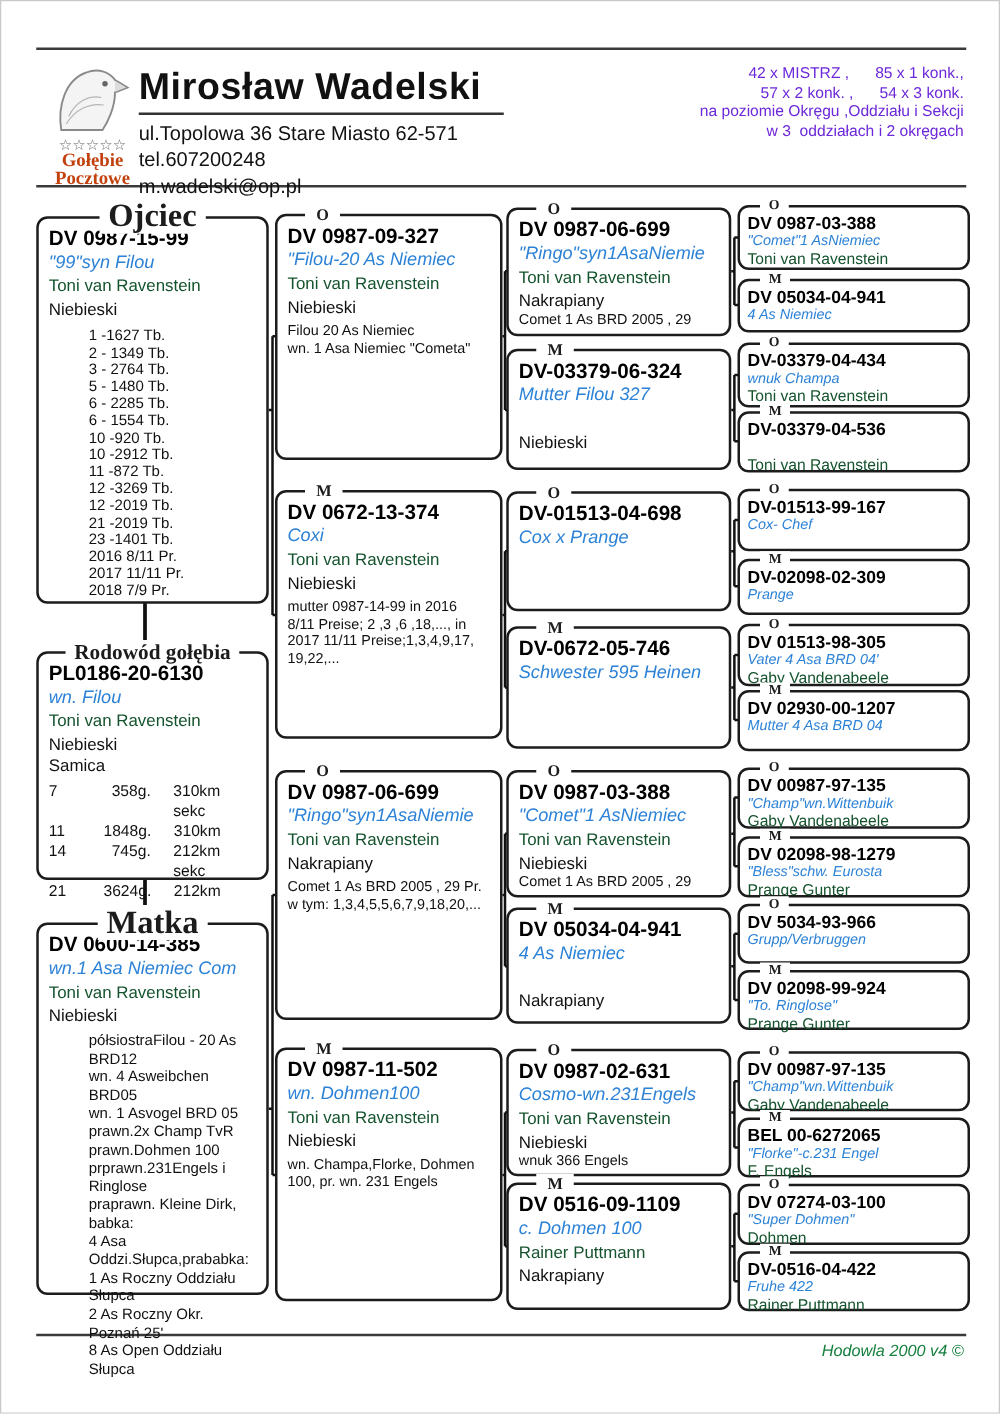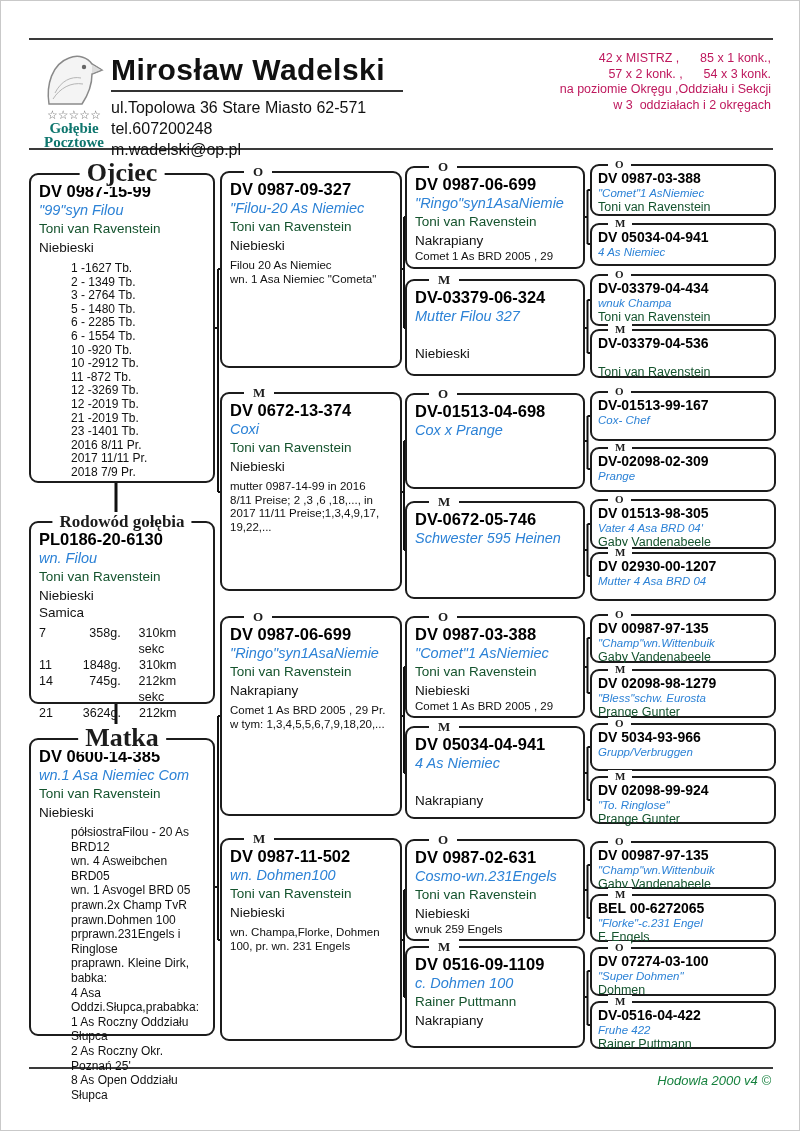--- a/index.html
+++ b/index.html
@@ -5,30 +5,30 @@
   html,body { margin:0; padding:0; background:#fff; }
   .page {
     position:relative; width:800px; height:1131px; background:#fff;
     font-family:"Liberation Sans", sans-serif; color:#111; overflow:hidden;
     border:1px solid #c9c9c9; box-sizing:border-box;
   }
   .rule { position:absolute; background:#3a3a3a; height:2px; }
   
   .logo { position:absolute; left:38px; top:50px; width:70px; text-align:center; }
   .logo .stars { font-size:12px; color:#6b6b6b; letter-spacing:0px; line-height:12px; white-space:nowrap; }
-  .logo .ltxt { font-family:"Liberation Serif", serif; font-weight:bold; font-size:15px; color:#0f766e; line-height:14px; }
+  .logo .ltxt { font-family:"Liberation Serif", serif; font-weight:bold; font-size:15px; color:#c2410c; line-height:14px; }
   .owner-name {
     position:absolute; left:110px; top:52px; margin:0;
     font-size:30px; font-weight:bold; letter-spacing:0.5px;
     border-bottom:2px solid #333; padding-bottom:3px; padding-right:18px;
   }
   .owner-addr { position:absolute; left:110px; top:96px; font-size:16px; line-height:21px; }
   .achievements {
     position:absolute; right:28px; top:50px; text-align:right;
-    font-size:12.5px; line-height:15.5px; white-space:pre; color:#be185d;
+    font-size:12.5px; line-height:15.5px; white-space:pre; color:#6d28d9;
   }
   
   .box {
     position:absolute; background:#fff; border:2px solid #1c1c1c; border-radius:9px;
     box-sizing:border-box; padding:6px 8px 4px 8px; z-index:2;
   }
   .btitle {
     position:absolute; top:-16px; left:50%; transform:translateX(-50%);
     background:#fff; padding:0 7px; white-space:nowrap;
     font-family:"Liberation Serif", serif; font-weight:bold; font-size:26px; line-height:28px; color:#1c1c1c;
@@ -259,21 +259,21 @@
     <div class="pname">4 As Niemiec</div>
     <div class="fancier"></div>
     <div class="pcolor">Nakrapiany</div>
   </div>
   <div class="box" style="left:404px; top:838px; width:180px; height:102px;">
     <span class="tag">O</span>
     <div class="ring">DV 0987-02-631</div>
     <div class="pname">Cosmo-wn.231Engels</div>
     <div class="fancier">Toni van Ravenstein</div>
     <div class="pcolor">Niebieski</div>
-    <div class="notes" style="margin-top:1px;">wnuk 259 Engels</div>
+    <div class="notes" style="margin-top:1px;">wnuk 366 Engels</div>
   </div>
   <div class="box" style="left:404px; top:945px; width:180px; height:102px;">
     <span class="tag">M</span>
     <div class="ring">DV 0516-09-1109</div>
     <div class="pname">c. Dohmen 100</div>
     <div class="fancier">Rainer Puttmann</div>
     <div class="pcolor">Nakrapiany</div>
   </div>
 
   <div class="box c4" style="left:589px; top:163px; width:186px; height:52px;">

